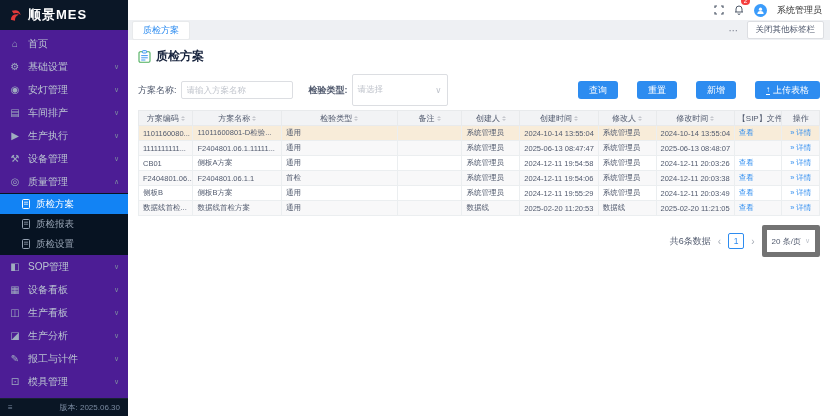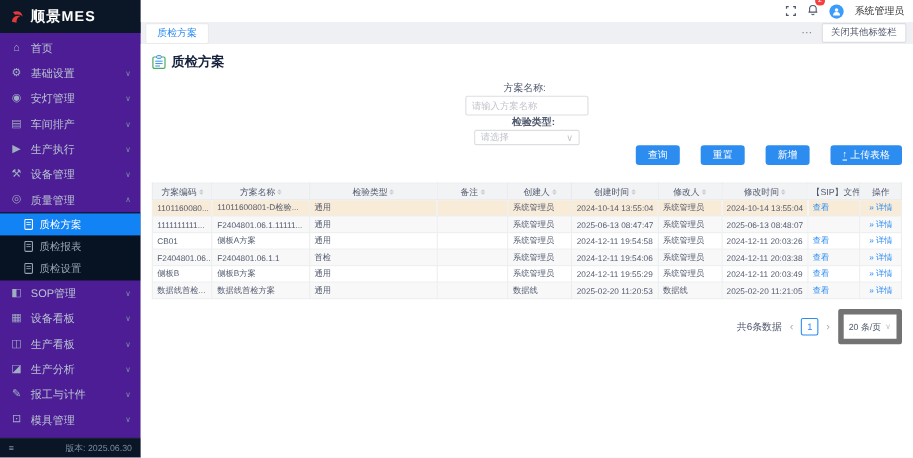--- a/index.html
+++ b/index.html
@@ -32,26 +32,26 @@
   .tabbar { height:20px; display:flex; align-items:center; padding:0 6px 0 4px; gap:6px; }
   .tab-active { background:#fff; color:#2d8cf0; font-size:9px; padding:2px 10px; border-radius:2px; border:1px solid #e8eaec; cursor:pointer; }
   .tab-right { margin-left:auto; display:flex; align-items:center; gap:8px; }
   .more { color:#808695; font-size:10px; cursor:pointer; }
   .close-others { background:#fff; border:1px solid #dcdee2; border-radius:2px; color:#515a6e; font-size:8.5px; padding:2px 8px; cursor:pointer; }
 
   .content { flex:1; background:#fff; padding:6px 10px; display:flex; flex-direction:column; }
   .page-title-row { display:flex; align-items:center; gap:5px; margin:2px 0 9px; }
   .page-title { font-size:12px; font-weight:bold; color:#17233d; }
 
-  .toolbar { display:flex; align-items:center; font-size:9px; color:#515a6e; margin-bottom:16px;flex-direction:column; }
+  .toolbar { display:flex; align-items:center; font-size:9px; color:#515a6e; margin-bottom:4px; }
   .toolbar label { margin-right:4px; }
   .t-input { width:112px; height:18px; border:1px solid #dcdee2; border-radius:2px; font-size:8.5px; padding:0 5px; color:#515a6e; outline:none; }
   .t-input::placeholder { color:#c0c4cc; }
   .sel-label { margin-left:16px;font-weight:bold; }
-  .t-select { width:96px; height:14px; border:1px solid #dcdee2; border-radius:2px; display:flex; align-items:center; justify-content:space-between; padding:0 5px; color:#c0c4cc; font-size:8.5px; cursor:pointer; }
+  .t-select { width:96px; height:32px; border:1px solid #dcdee2; border-radius:2px; display:flex; align-items:center; justify-content:space-between; padding:0 5px; color:#c0c4cc; font-size:8.5px; cursor:pointer; }
   .btn-group { margin-left:auto; display:flex; gap:19px; }
   .btn { background:#2d8cf0; border:none; color:#fff; font-size:9px; height:18px; padding:0 11px; border-radius:3px; cursor:pointer; display:flex; align-items:center; gap:3px; }
   .btn .up-ic { font-size:8px; border-bottom:1px solid #fff; line-height:8px; }
 
   table { width:100%; border-collapse:collapse; table-layout:fixed; font-size:7.5px; color:#515a6e; }
   th { background:#f2f3f5; font-weight:normal; font-size:8px; color:#515a6e; height:15px; border:1px solid #e8eaec; padding:0 3px; white-space:nowrap; overflow:hidden; text-align:center; }
   td { height:15px; border:1px solid #ebeef0; padding:0 4px; white-space:nowrap; overflow:hidden; }
   tbody tr:nth-child(even) { background:#f8f8f9; }
   tbody tr.selected { background:#f8ecd9; }
   .th-inner { display:inline-flex; align-items:center; gap:2px; }

